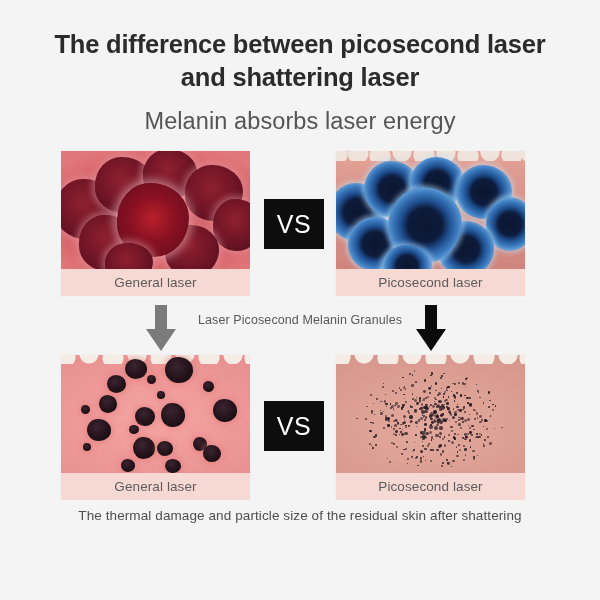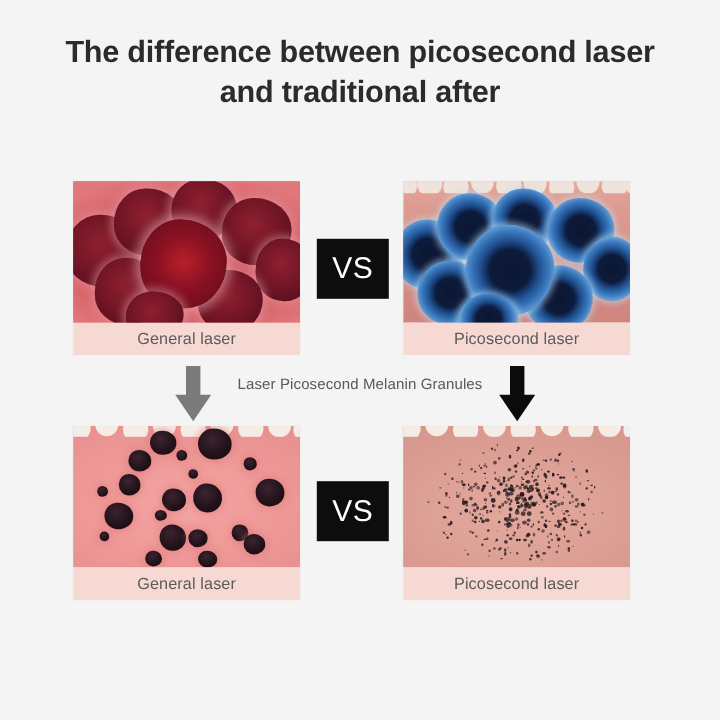--- a/index.html
+++ b/index.html
@@ -246,21 +246,22 @@
     font-size: 13.5px;
     color: #4e4e4e;
     letter-spacing: 0.1px;
   }
 </style>
 </head>
 <body>
 
 <div class="page">
 
-  <div class="title">The difference between picosecond laser and traditional after</div>
+  <div class="title">The difference between picosecond laser and shattering laser</div>
+  <div class="subtitle">Melanin absorbs laser energy</div>
 
   <div class="panel tl">
     <div class="photo">
       <div class="skin-red"></div>
       <div class="blob rb" style="left:-6px;  top:28px;  width:62px;  height:60px;"></div>
       <div class="blob rb" style="left:34px;  top:6px;   width:58px;  height:56px;"></div>
       <div class="blob rb" style="left:82px;  top:-2px;  width:54px;  height:50px;"></div>
       <div class="blob rb" style="left:124px; top:14px;  width:58px;  height:56px;"></div>
       <div class="blob rb" style="left:152px; top:48px;  width:48px;  height:52px;"></div>
       <div class="blob rb" style="left:18px;  top:64px;  width:56px;  height:56px;"></div>
@@ -749,14 +750,15 @@
           <span class="speck" style="left:43.3px;top:54.8px;width:2.29px;height:2.29px;background:#181018;opacity:0.60;"></span>
           <span class="speck" style="left:71.4px;top:66.1px;width:3.61px;height:3.61px;background:#181018;opacity:0.76;"></span>
           <span class="speck" style="left:91.3px;top:42.9px;width:2.26px;height:2.26px;background:#181018;opacity:0.69;"></span>
         </div>
     </div>
     <div class="caption">Picosecond laser</div>
   </div>
 
   <div class="vs bottom">VS</div>
 
+  <div class="bottom-note">The thermal damage and particle size of the residual skin after shattering</div>
 
 </div>
 
 </body></html>

